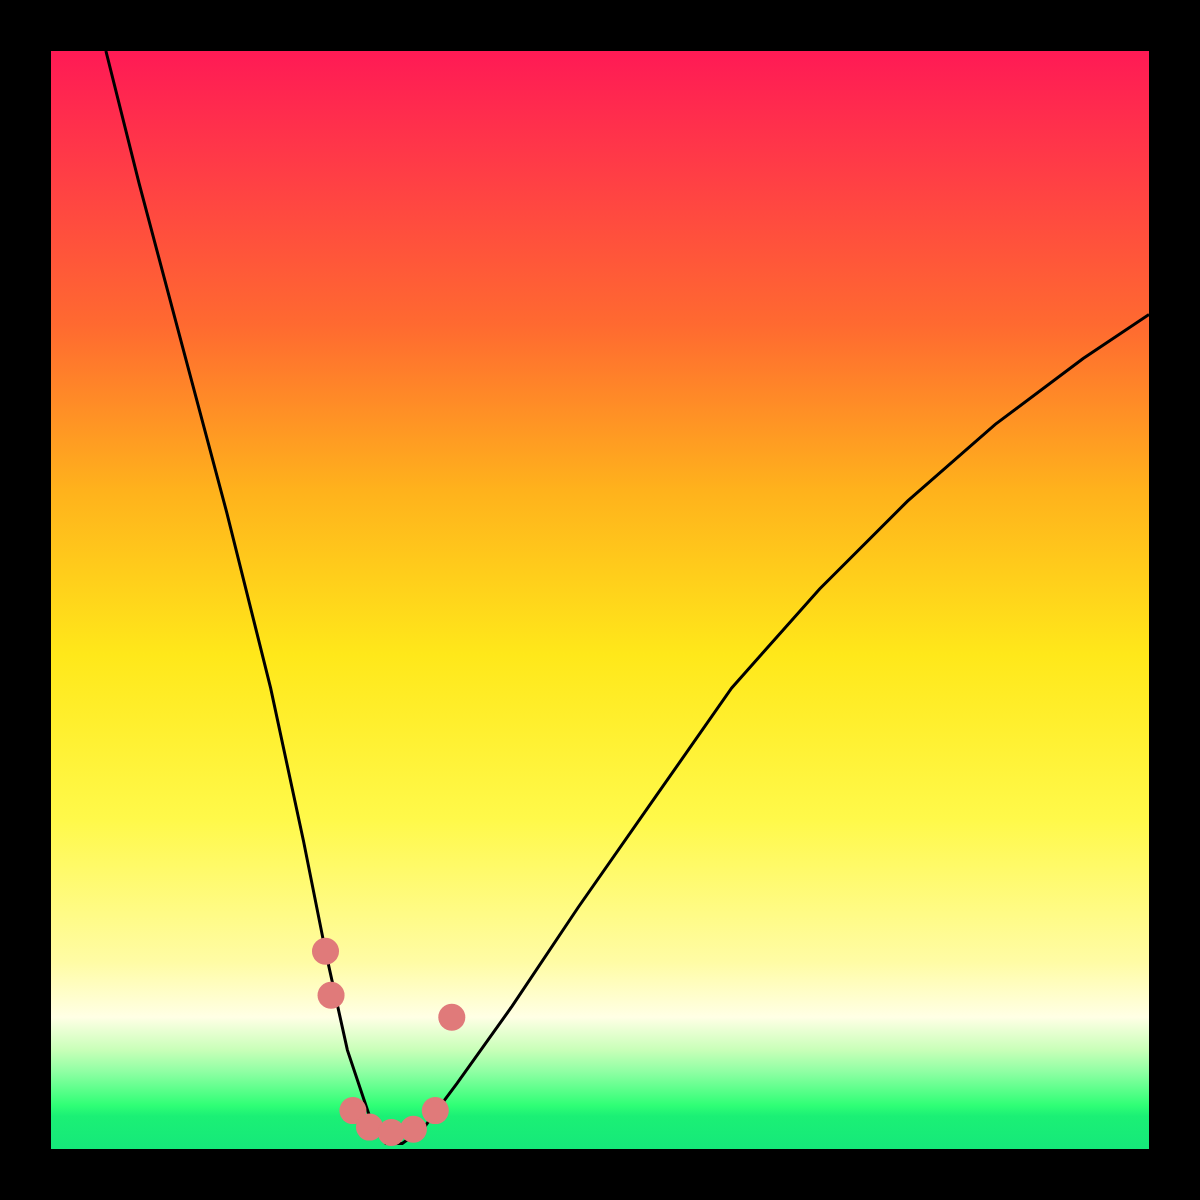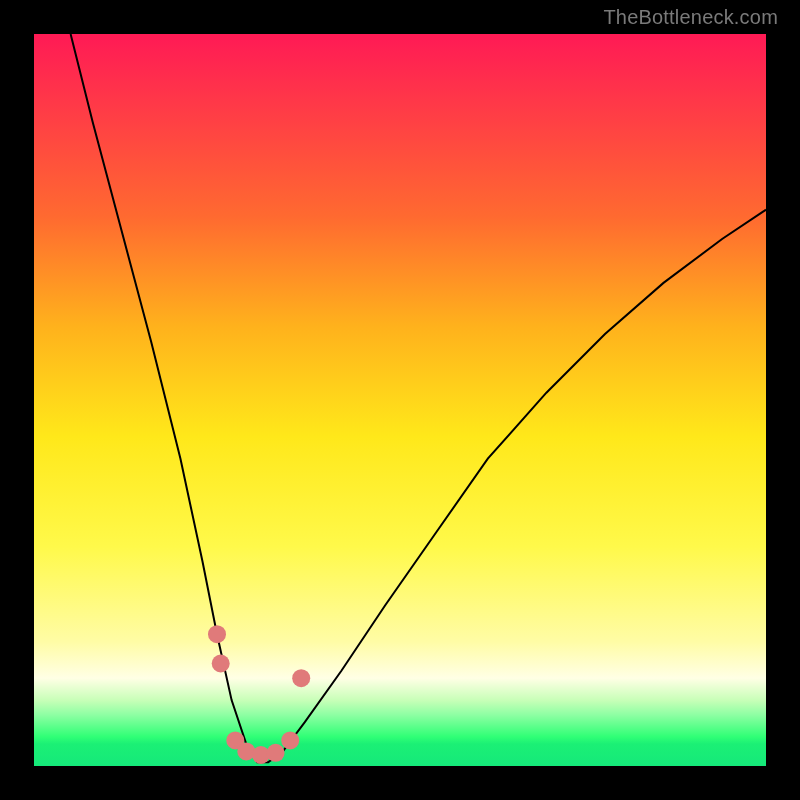--- a/index.html
+++ b/index.html
@@ -66,21 +66,20 @@
     left: 0;
     width: 100%;
     height: 100%;
   }
 </style>
 </head>
 <body>
 
 <div class="frame">
 
-  <div class="watermark">TheBottleneck.com</div>
 
   <div class="plot-area">
     <div class="gradient-bg"></div>
 
     <svg class="curves" viewBox="0 0 732 732" preserveAspectRatio="none">
       <path fill="none" stroke="#000000" stroke-width="2" d="M36.6 0.0 L58.6 87.8 L87.8 197.6 L117.1 307.4 L146.4 424.6 L168.4 527.0 L183.0 600.2 L197.6 666.1 L212.3 710.0 L223.3 728.3 L234.2 728.3 L248.9 717.4 L270.8 688.1 L307.4 636.8 L351.4 571.0 L402.6 497.8 L453.8 424.6 L512.4 358.7 L571.0 300.1 L629.5 248.9 L688.1 205.0 L732.0 175.7"></path>
       <g>
           <circle cx="183.0" cy="600.2" r="9" fill="#e07a7a"></circle>
           <circle cx="186.7" cy="629.5" r="9" fill="#e07a7a"></circle>
           <circle cx="201.3" cy="706.4" r="9" fill="#e07a7a"></circle>

